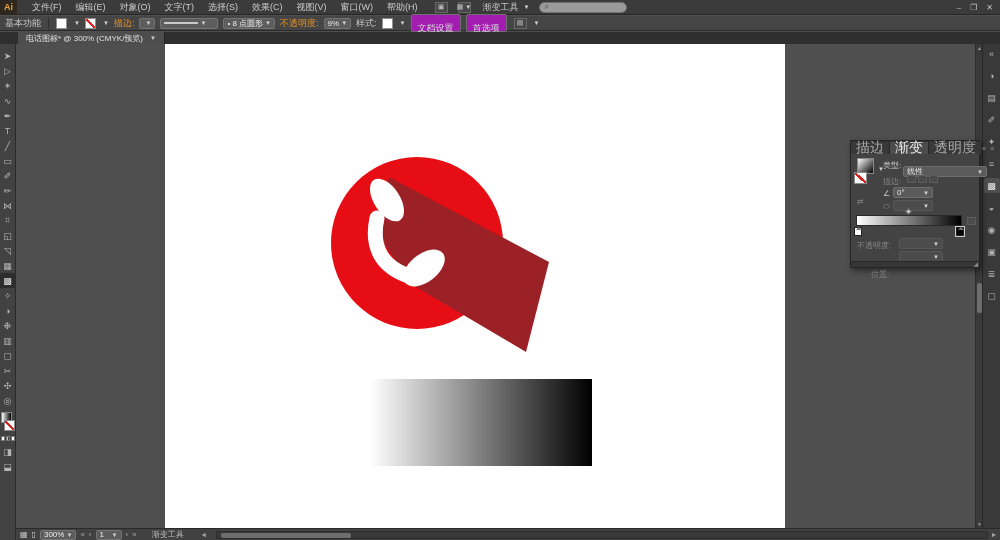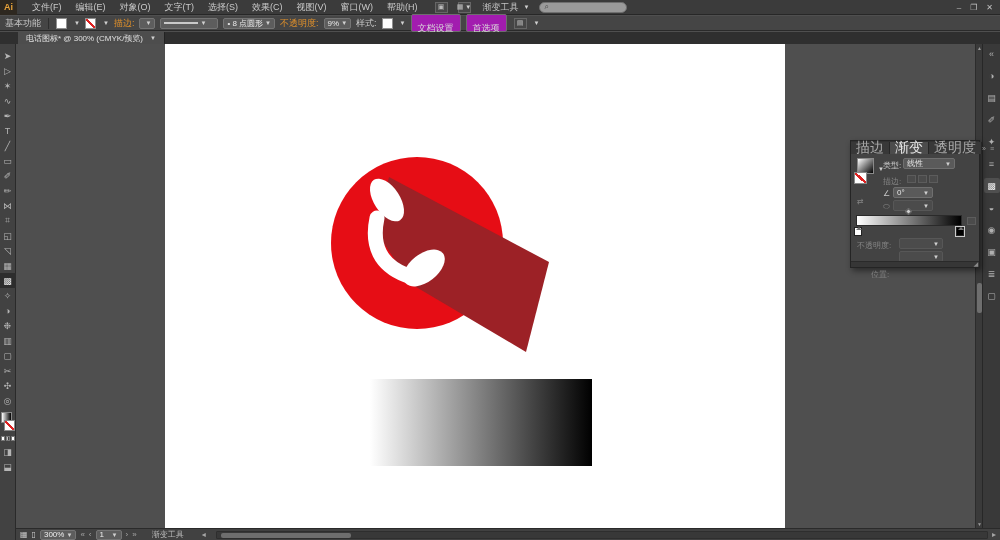--- a/index.html
+++ b/index.html
@@ -341,21 +341,21 @@
         <span>»</span>
         <span>≡</span>
       </div>
     </div>
 
     <div class="gp-thumb"></div>
     <span class="caret" style="position:absolute;left:25px;top:25px;">▼</span>
     <div class="gp-thumb2"></div>
 
     <span class="gp-row-label" style="position:absolute;left:32px;top:19px;">类型:</span>
-    <div class="gp-combo" style="left:52px;top:17px;width:52px;">
+    <div class="gp-combo" style="left:52px;top:25px;width:84px;">
       <span>线性</span>
       <span class="caret" style="margin-left:auto;">▼</span>
     </div>
 
     <span class="gp-dim" style="position:absolute;left:32px;top:35px;">描边:</span>
     <div style="position:absolute;left:56px;top:34px;display:flex;gap:2px;">
       <span class="gp-sicon"></span>
       <span class="gp-sicon"></span>
       <span class="gp-sicon"></span>
     </div>

